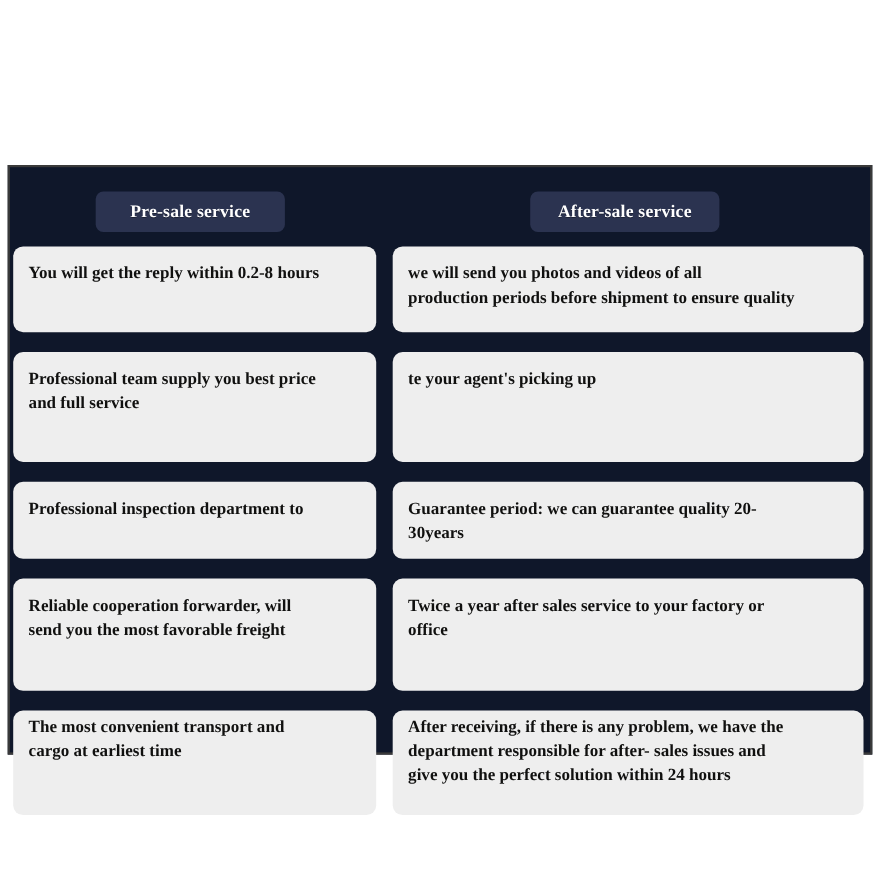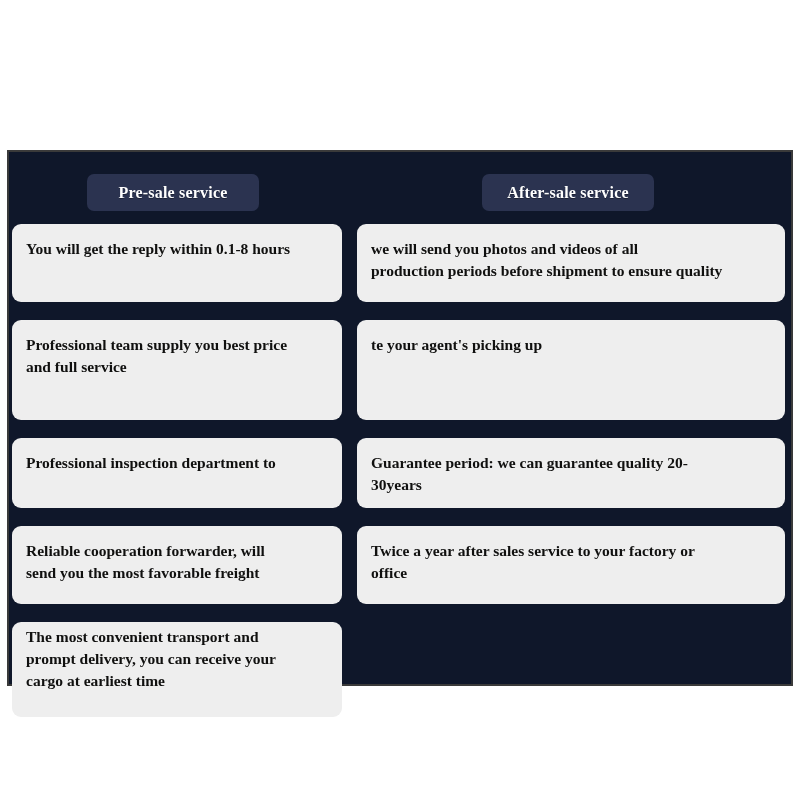--- a/index.html
+++ b/index.html
@@ -101,21 +101,21 @@
     font-weight: bold;
     font-size: 15.5px;
     line-height: 1.42;
     overflow: hidden;
   }
 
   
   .row-h1 { height: 78px; }
   .row-h2 { height: 100px; }
   .row-h3 { height: 70px; }
-  .row-h4 { height: 78px; }
+  .row-h4 { height: 102px; }
   .row-h5 { height: 95px; }
 
   .card.pad-lower { padding-top: 4px; }
 
   .card-line { display: block; white-space: pre; }
 </style>
 </head>
 <body>
 
 <div id="page">
@@ -130,40 +130,39 @@
         <div class="badge badge-aftersale">
           <span>After-sale service</span>
         </div>
       </div>
 
       <div class="columns">
 
         <div class="col col-left">
 
           <div class="card row-h1">
-            <span class="card-line">You will get the reply within 0.1-8 hours</span>
+            <span class="card-line">You will get the reply within 0.2-8 hours</span>
           </div>
 
           <div class="card row-h2">
             <span class="card-line">Professional team supply you best price</span>
             <span class="card-line">and full service</span>
           </div>
 
           <div class="card row-h3">
             <span class="card-line">Professional inspection department to</span>
           </div>
 
           <div class="card row-h4">
             <span class="card-line">Reliable cooperation forwarder, will</span>
             <span class="card-line">send you the most favorable freight</span>
           </div>
 
           <div class="card row-h5 pad-lower">
             <span class="card-line">The most convenient transport and</span>
-            <span class="card-line">prompt delivery, you can receive your</span>
             <span class="card-line">cargo at earliest time</span>
           </div>
 
         </div>
 
         <div class="col col-right">
 
           <div class="card row-h1">
             <span class="card-line">we will send you photos and videos of all</span>
             <span class="card-line">production periods before shipment to ensure quality</span>
@@ -176,20 +175,25 @@
           <div class="card row-h3">
             <span class="card-line">Guarantee period: we can guarantee quality 20-</span>
             <span class="card-line">30years</span>
           </div>
 
           <div class="card row-h4">
             <span class="card-line">Twice a year after sales service to your factory or</span>
             <span class="card-line">office</span>
           </div>
 
+          <div class="card row-h5 pad-lower">
+            <span class="card-line">After receiving, if there is any problem, we have the</span>
+            <span class="card-line">department responsible for after- sales issues and</span>
+            <span class="card-line">give you the perfect solution within 24 hours</span>
+          </div>
 
         </div>
 
       </div>
     </div>
   </div>
 
 </div>
 
 </body></html>

